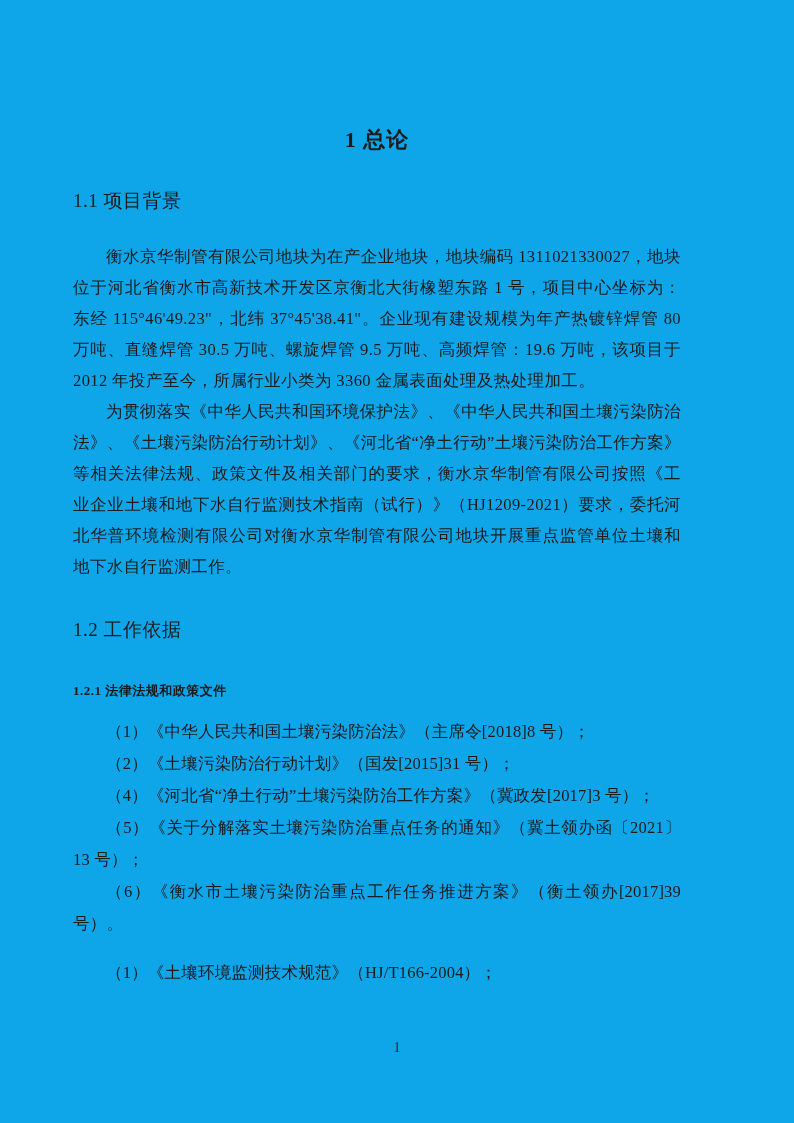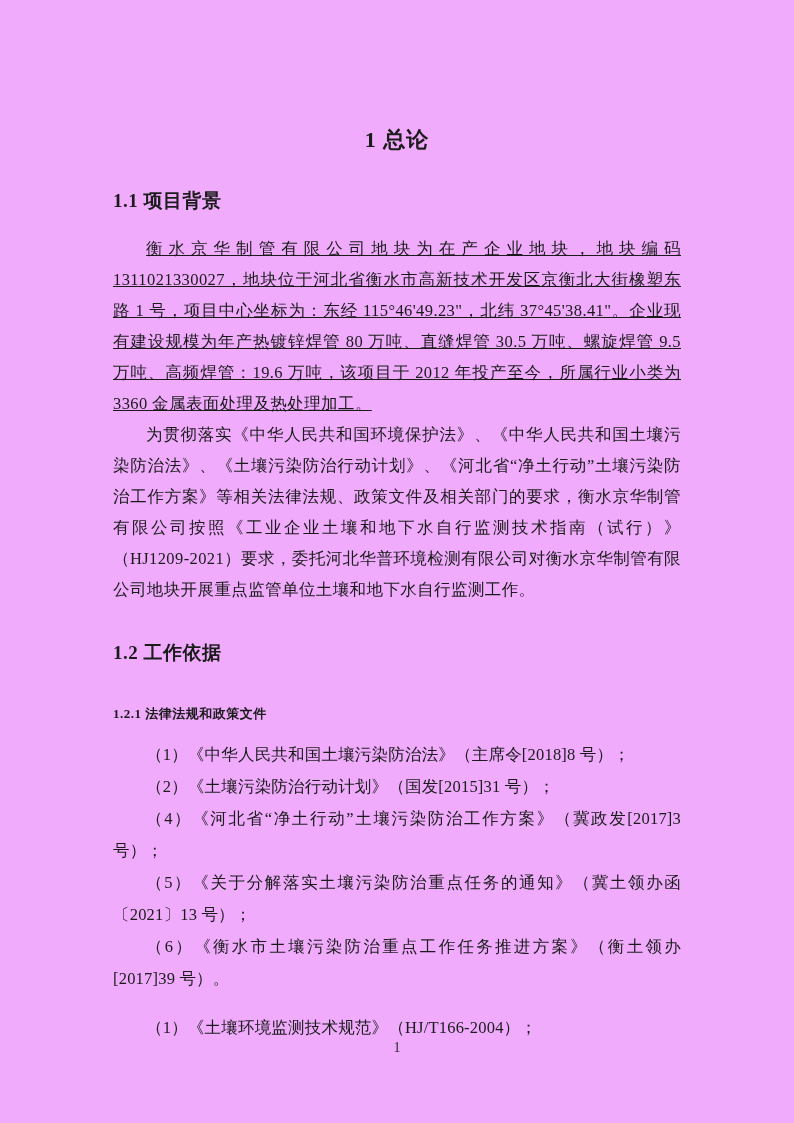--- a/index.html
+++ b/index.html
@@ -9,56 +9,56 @@
     height: 1123px;
     background: #ffffff;
     color: #1b1b1b;
     font-family: "Liberation Serif", "DejaVu Serif", serif;
     overflow: hidden;
   }
   .page {
     position: relative;
     width: 794px;
     height: 1123px;
-    padding: 127px 113px 0 113px;
-    background: #f0abfc;
+    padding: 127px 113px 0 73px;
+    background: #0ea5e9;
   }
   .chapter-title {
     margin: 0;
     font-size: 22px;
     line-height: 26px;
     font-weight: bold;
     text-align: center;
     letter-spacing: 1px;
   }
   h2.sec-heading {
     margin: 36px 0 0 0;
     font-size: 19px;
     line-height: 24px;
-    font-weight: bold;
+    font-weight: normal;
     letter-spacing: 0.5px;
   }
   h2.sec-heading.tight { }
   h3.subsec-heading {
     margin: 38px 0 0 0;
     font-size: 13px;
     line-height: 22px;
     font-weight: bold;
     letter-spacing: 0.5px;
   }
   h3.subsec-heading.second { margin-top: 16px; }
   p.para {
     margin: 0;
     font-size: 16.5px;
     line-height: 31px;
     letter-spacing: 0.4px;
     text-align: justify;
     text-indent: 2em;
   }
-  p.para.first { margin-top: 20px; text-decoration: underline; }
+  p.para.first { margin-top: 28px; }
   .ref-list { margin-top: 14px; }
   p.ref-item {
     margin: 0;
     font-size: 16.5px;
     line-height: 32px;
     letter-spacing: 0.2px;
     text-align: justify;
     text-indent: 2em;
   }
   p.ref-item.single { margin-top: 17px; }

